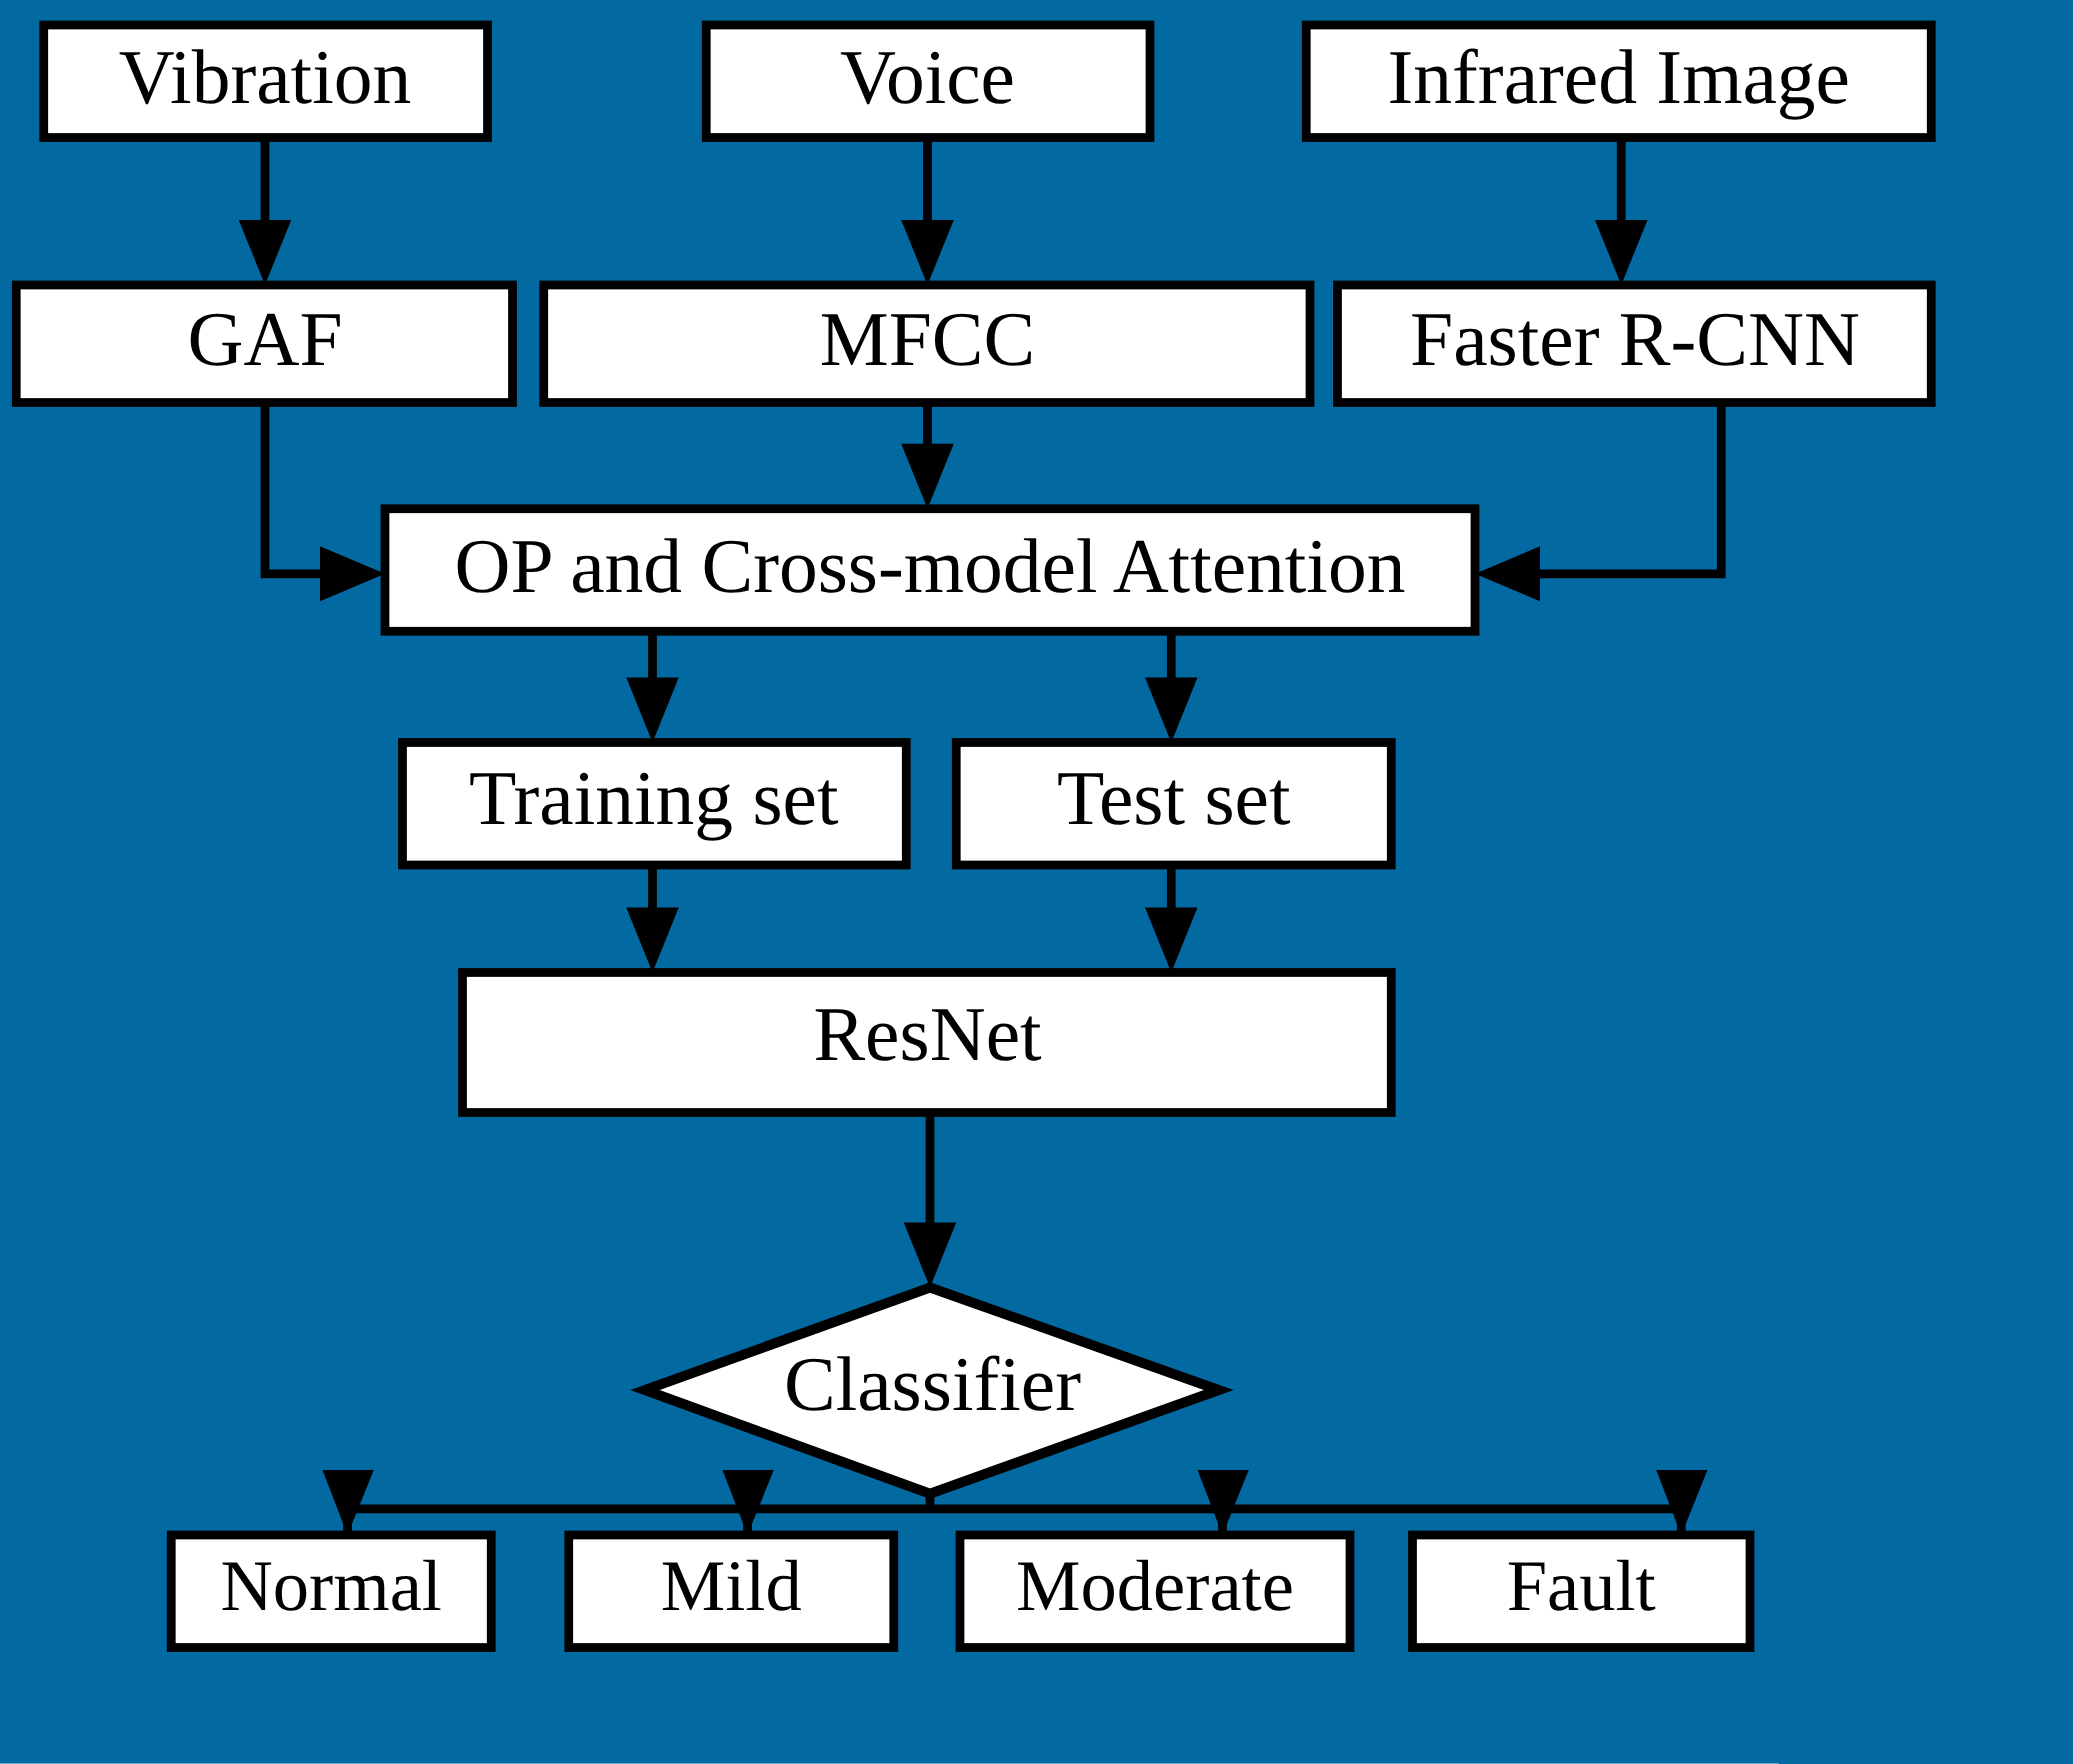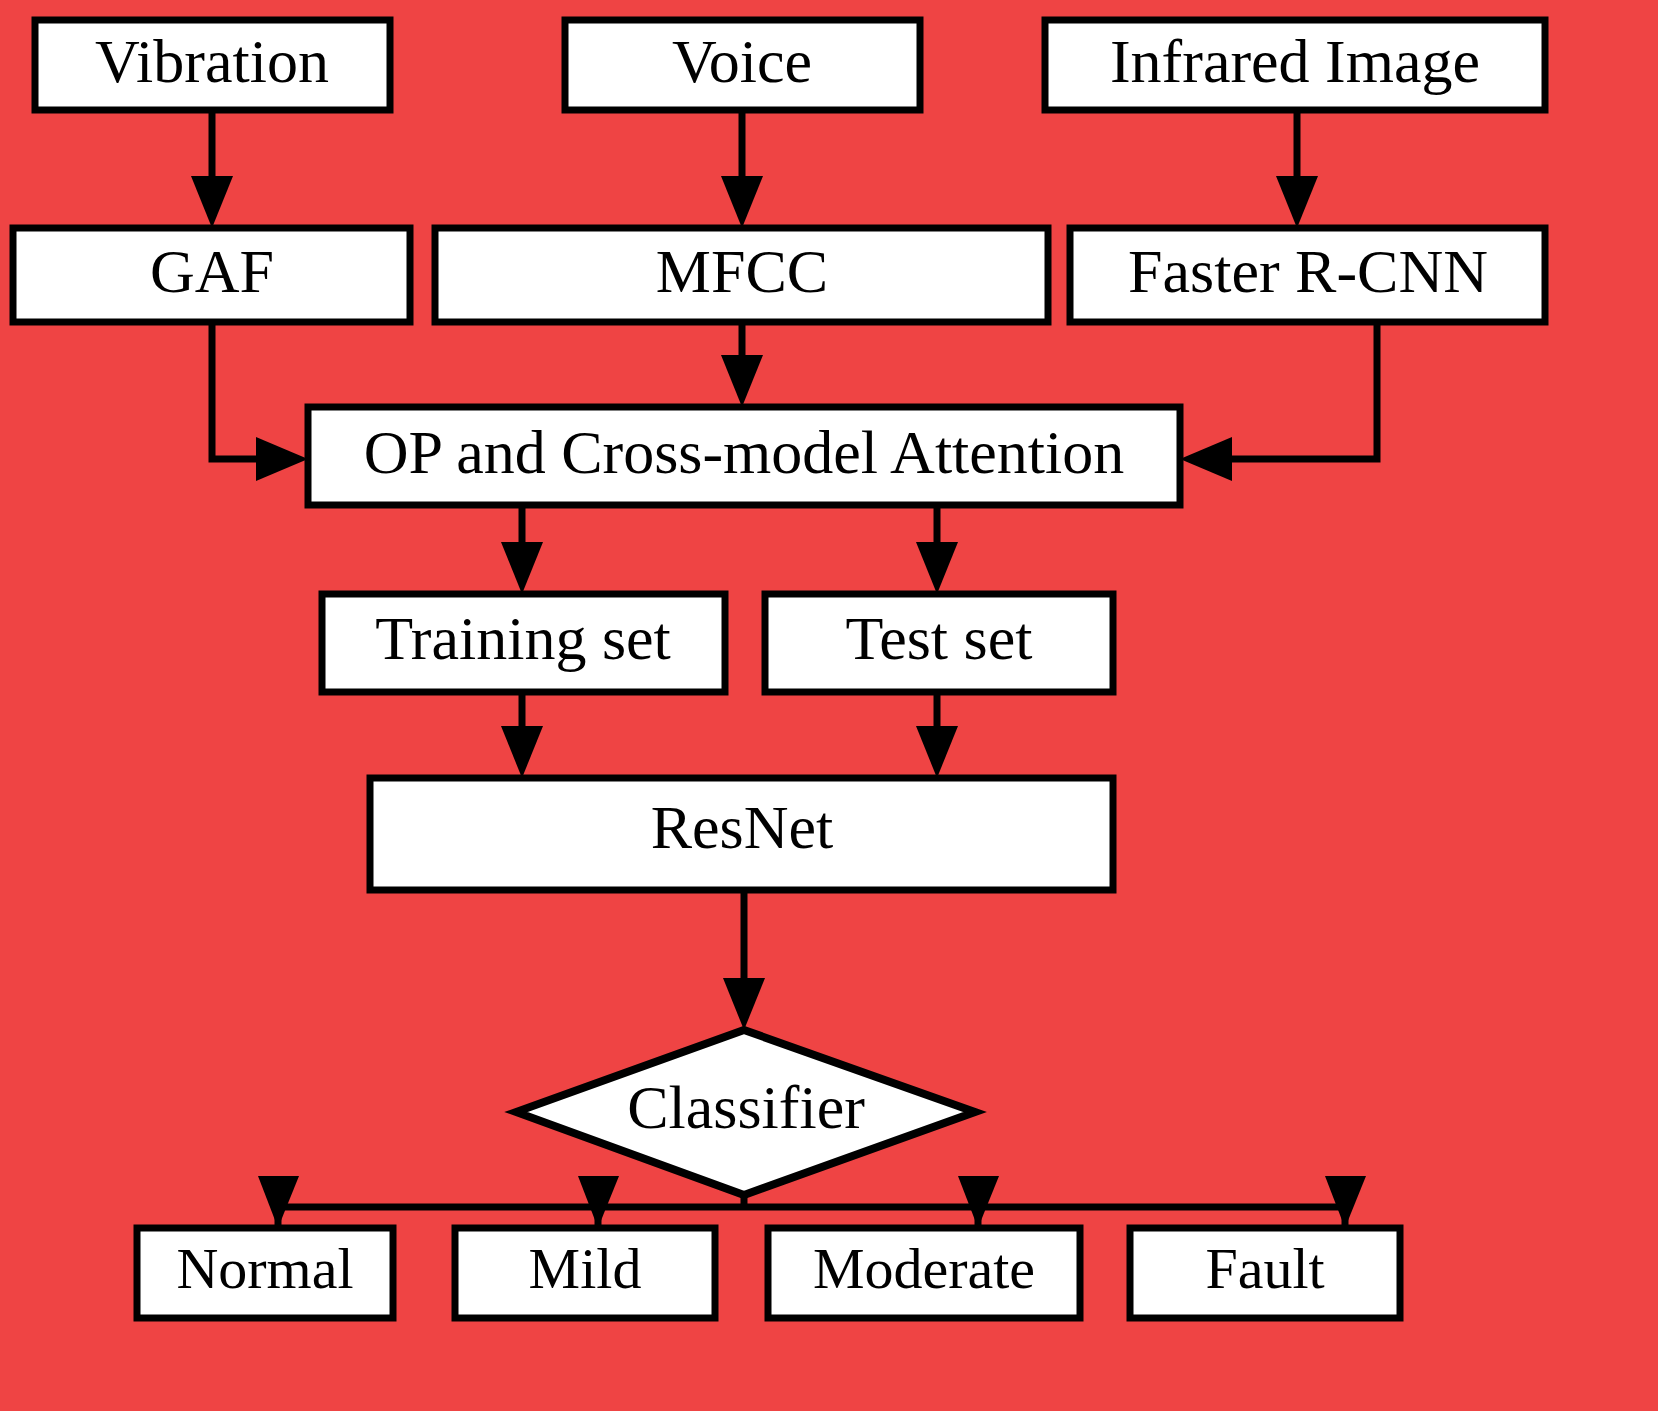--- a/index.html
+++ b/index.html
@@ -8,21 +8,21 @@
     padding: 0;
     background: #ffffff;
   }
   body {
     font-family: "Liberation Serif", "DejaVu Serif", serif;
   }
   #diagram-root {
     position: relative;
     width: 1658px;
     height: 1411px;
-    background: #ef4444;
+    background: #0369a1;
     overflow: hidden;
     text-align: center;
   }
   svg#flowchart {
     display: block;
     width: 1658px;
     height: 1411px;
   }
   .node-box {
     fill: #ffffff;

